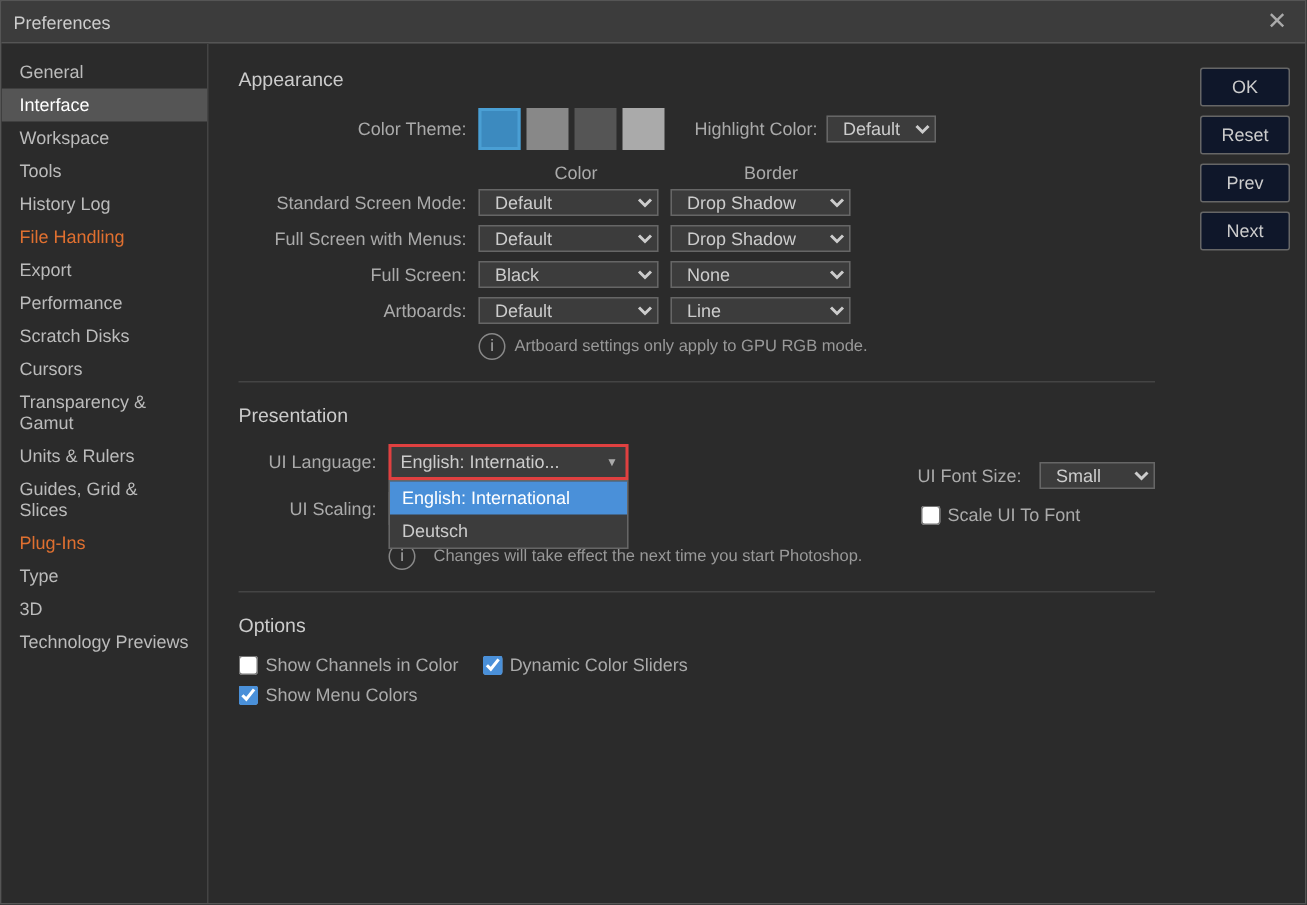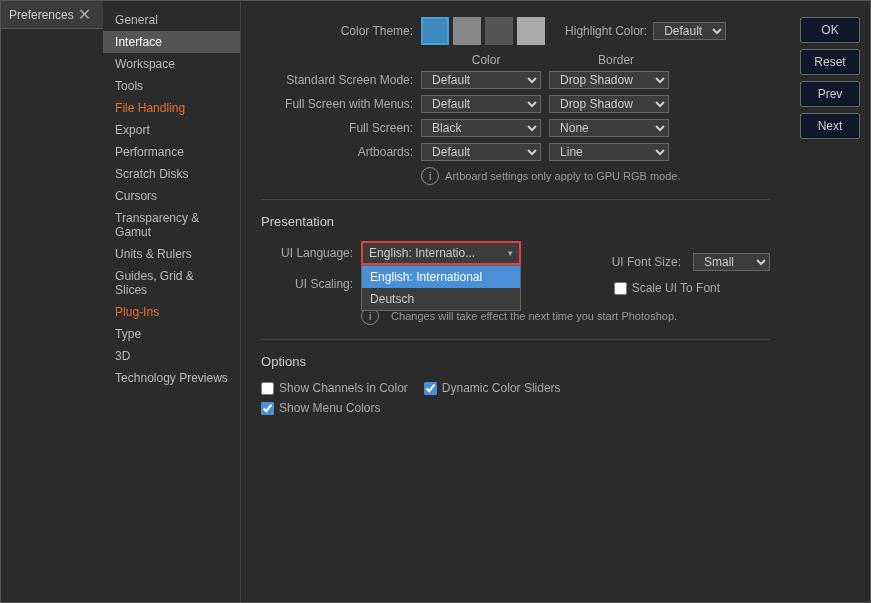--- a/index.html
+++ b/index.html
@@ -11,21 +11,21 @@
       width: 871px;
       height: 603px;
       overflow: hidden;
     }
     .window {
       background: #2b2b2b;
       border: 1px solid #555;
       width: 871px;
       height: 603px;
       display: flex;
-      flex-direction: row;
+      flex-direction: column;
     }
     .titlebar {
       background: #3c3c3c;
       height: 28px;
       display: flex;
       align-items: center;
       justify-content: space-between;
       padding: 0 8px;
       border-bottom: 1px solid #555;
       flex-shrink: 0;
@@ -314,36 +314,38 @@
     <button class="close-btn">✕</button>
   </div>
 
   <div class="main-content">
 
     <div class="sidebar" id="sidebar-container">
         <div class="sidebar-item">General</div>
         <div class="sidebar-item active">Interface</div>
         <div class="sidebar-item">Workspace</div>
         <div class="sidebar-item">Tools</div>
+        <div class="sidebar-item">History Log</div>
         <div class="sidebar-item highlight">File Handling</div>
         <div class="sidebar-item">Export</div>
         <div class="sidebar-item">Performance</div>
         <div class="sidebar-item">Scratch Disks</div>
         <div class="sidebar-item">Cursors</div>
         <div class="sidebar-item">Transparency &amp; Gamut</div>
         <div class="sidebar-item">Units &amp; Rulers</div>
         <div class="sidebar-item">Guides, Grid &amp; Slices</div>
         <div class="sidebar-item highlight">Plug-Ins</div>
         <div class="sidebar-item">Type</div>
         <div class="sidebar-item">3D</div>
         <div class="sidebar-item">Technology Previews</div>
       </div>
 
     <div class="content-area">
 
+      <div class="section-title">Appearance</div>
 
       <div class="form-row">
         <div class="form-label">Color Theme:</div>
         <div class="color-themes" id="theme-swatches">
             <div class="theme-swatch selected" style="background: rgb(60, 138, 191);"></div>
             <div class="theme-swatch" style="background: rgb(136, 136, 136);"></div>
             <div class="theme-swatch" style="background: rgb(85, 85, 85);"></div>
             <div class="theme-swatch" style="background: rgb(170, 170, 170);"></div>
           </div>
         <div class="highlight-color-row">

